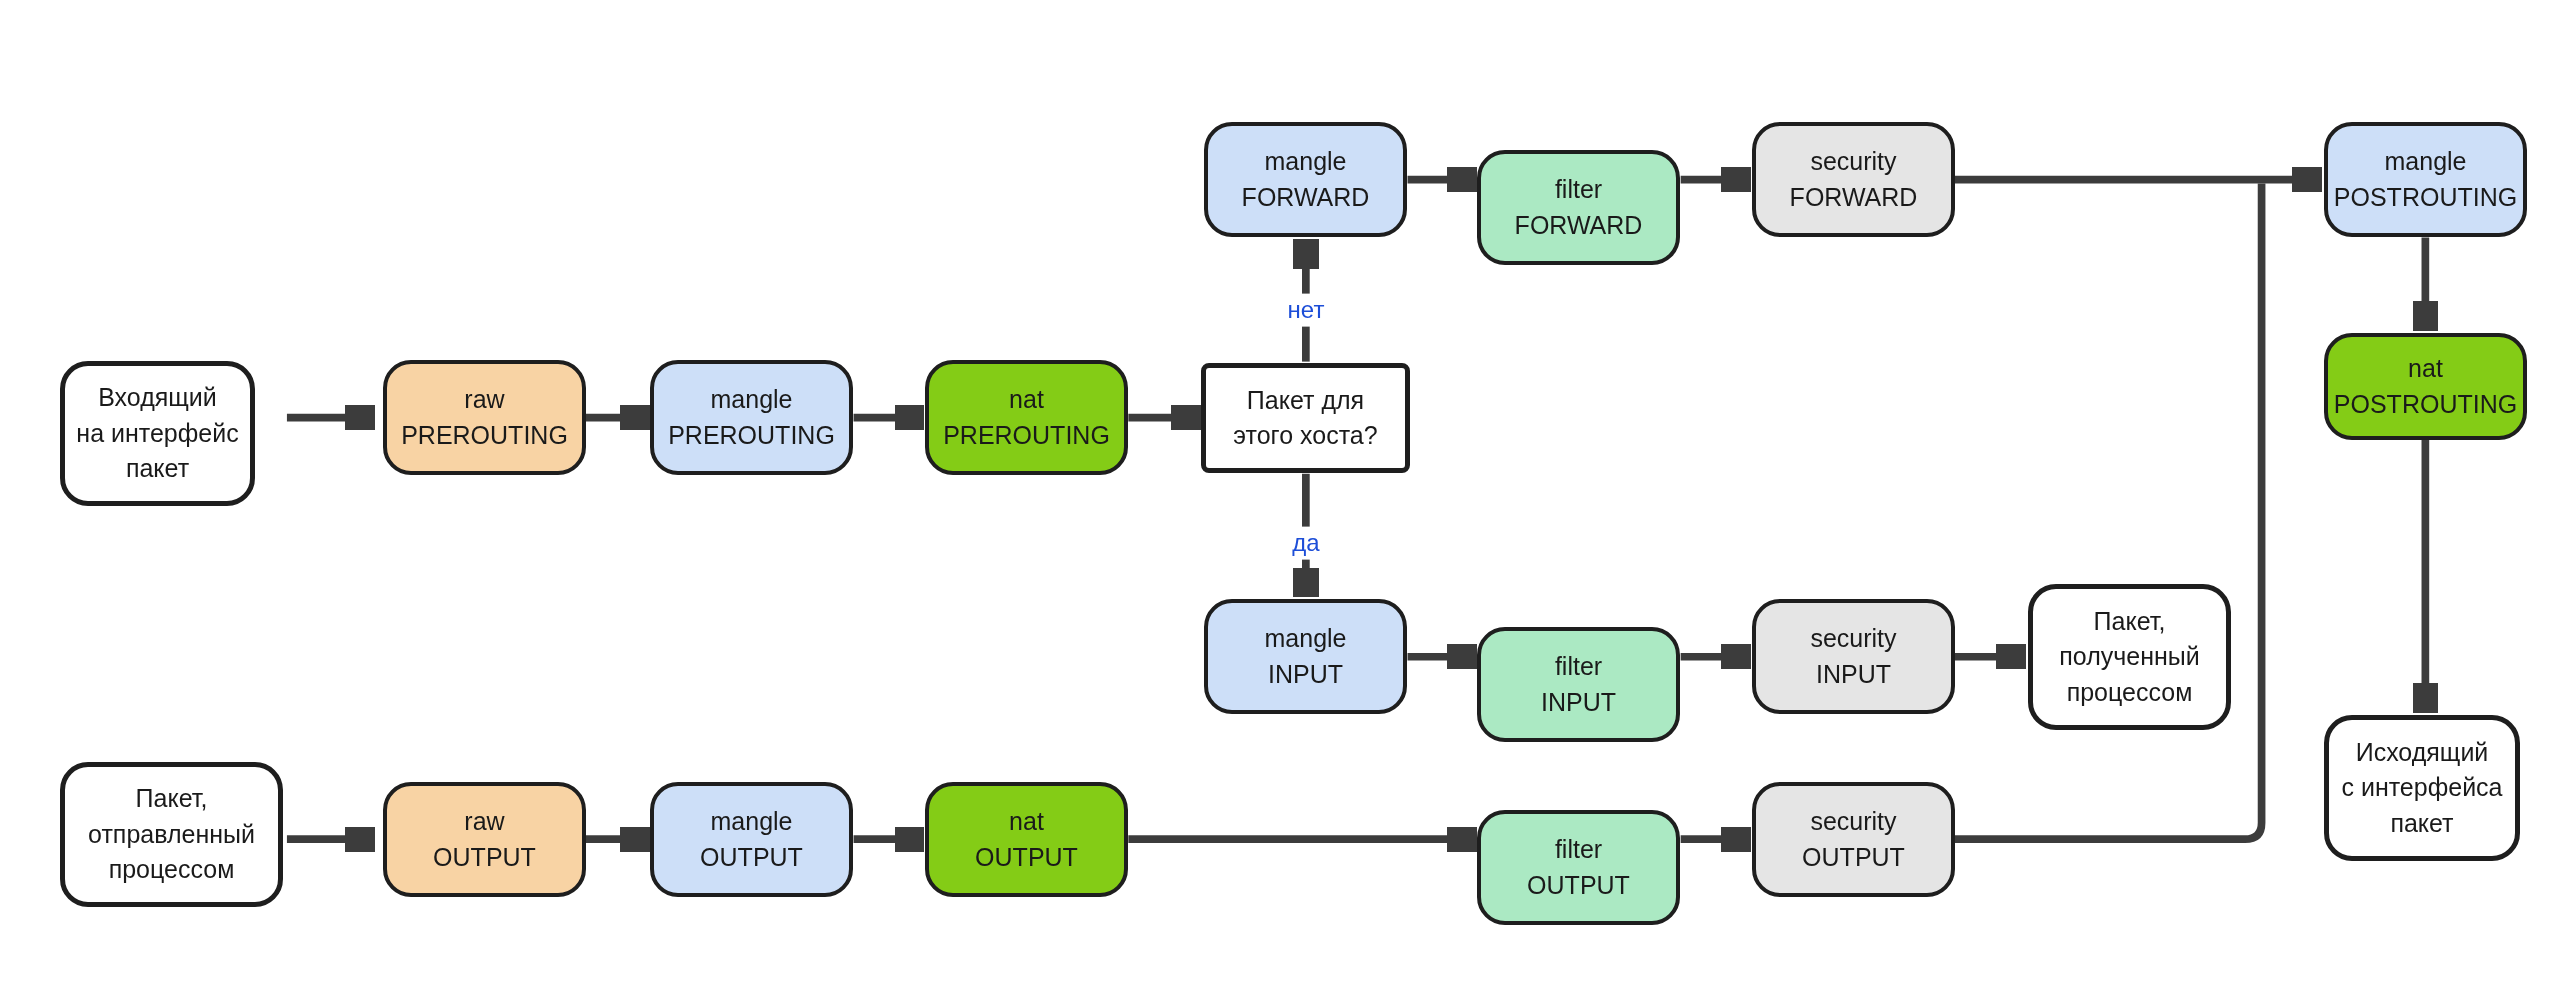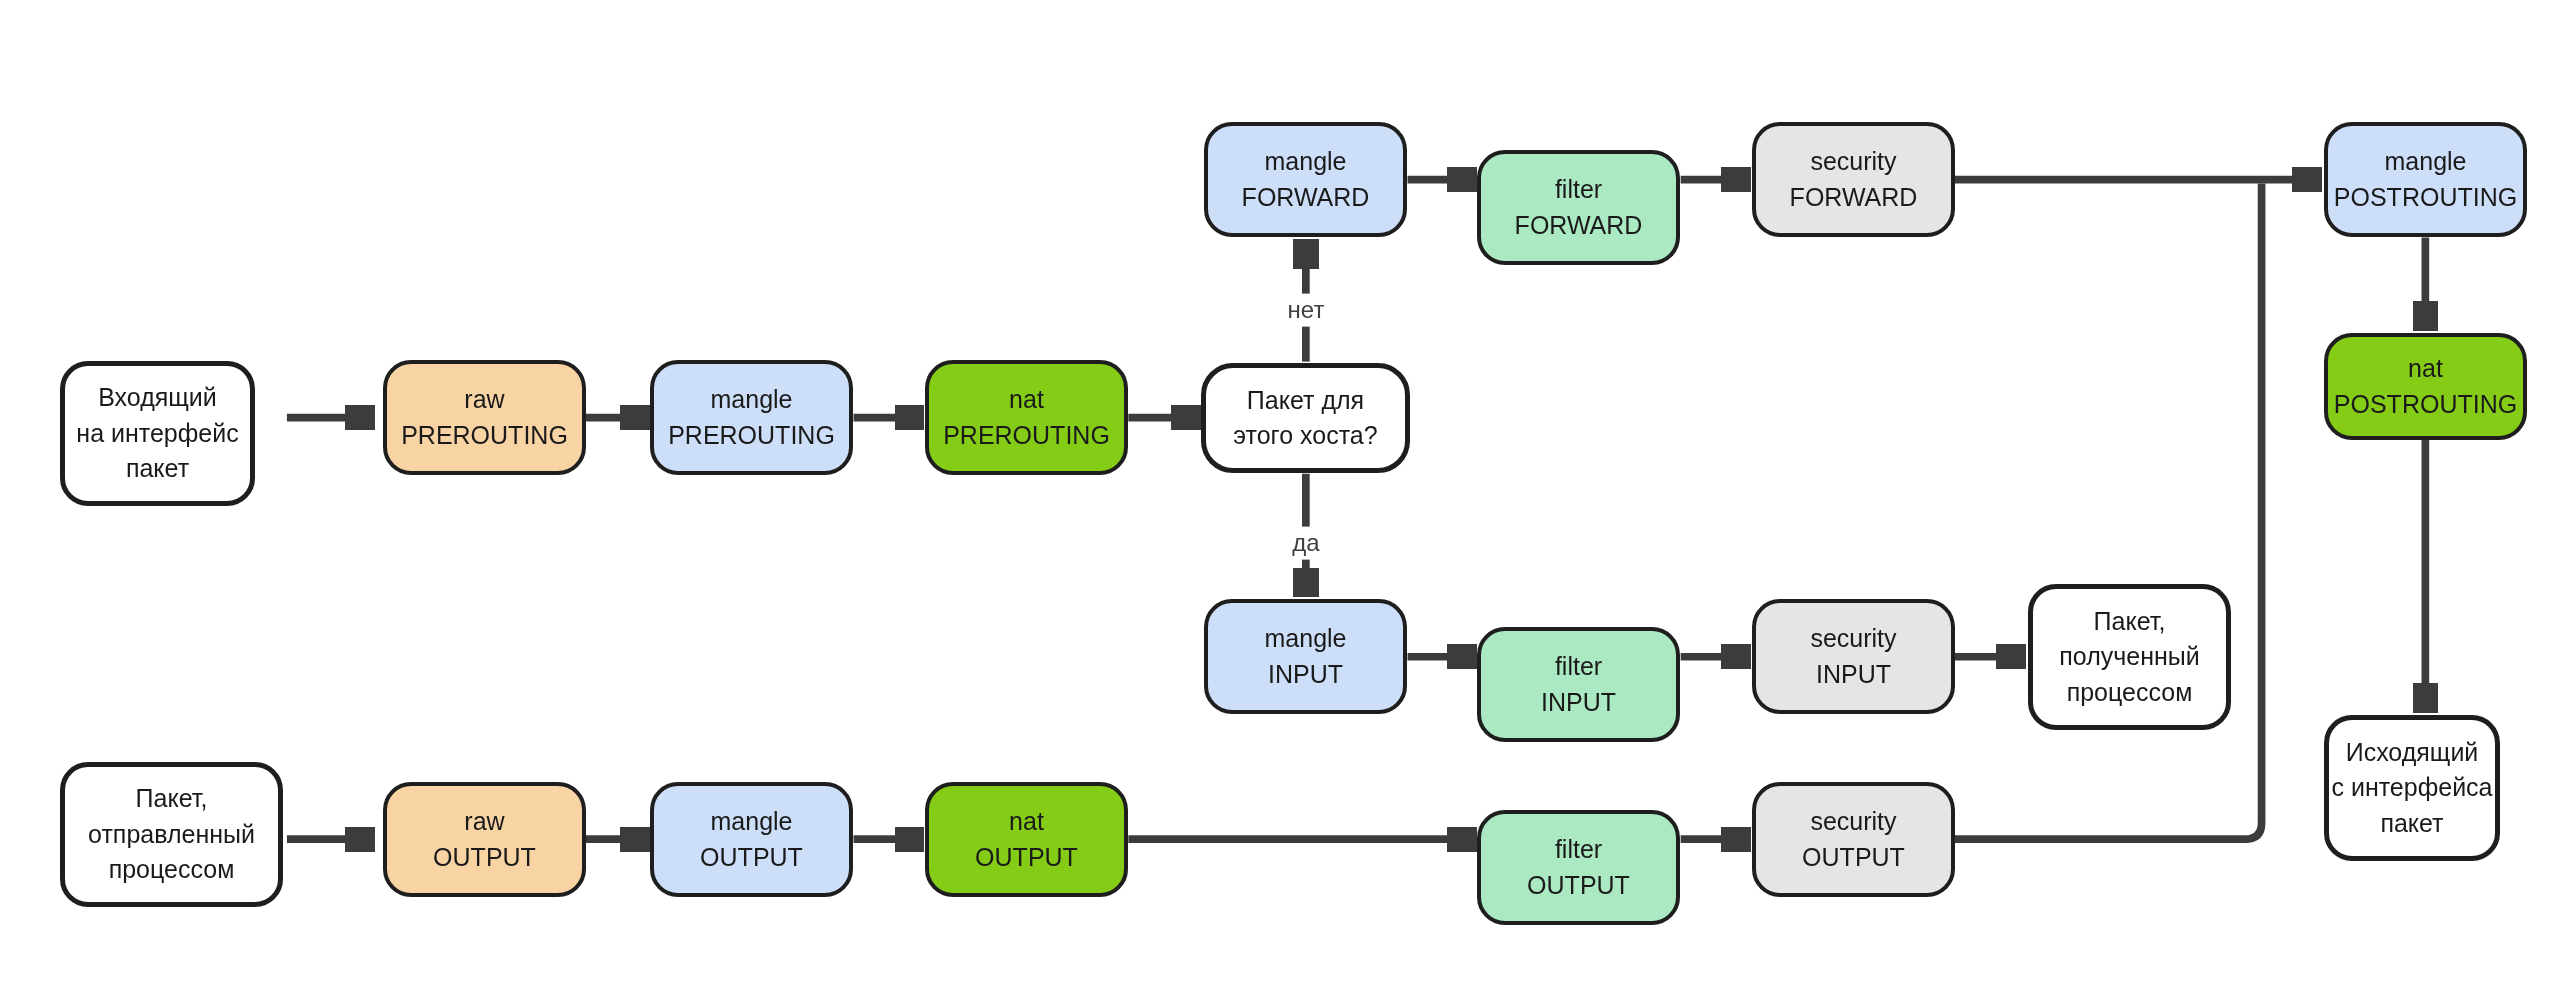--- a/index.html
+++ b/index.html
@@ -43,34 +43,34 @@
   .chain {
     border: 4.4px solid #1e1e1e;
   }
   .endpoint {
     background: #ffffff;
     border: 5px solid #1e1e1e;
   }
   .decision {
     background: #ffffff;
     border: 5.5px solid #1e1e1e;
-    border-radius: 32px;
+    border-radius: 8px;
   }
   .fill-raw      { background: #f8d3a4; margin-left: 8px; }
   .fill-mangle   { background: #cddff8; }
   .fill-nat      { background: #84cc16; }
   .fill-filter   { background: #abe9c3; margin-top: 28px; }
   .fill-security { background: #e5e5e5; }
   .edge-label {
     position: absolute;
     transform: translate(-50%, -50%);
     background: #ffffff;
     padding: 4.4px 7.7px;
     font-size: 24px;
-    color: #404040;
+    color: #1d4ed8;
     z-index: 3;
     line-height: 1;
   }
 </style>
 </head>
 <body>
 
 <div id="canvas">
 
   <svg id="edges" width="2576" height="992" viewBox="0 0 4685 1805" xmlns="http://www.w3.org/2000/svg">
@@ -117,21 +117,21 @@
 FORWARD</div>
   <div class="node chain fill-filter" style="left:1477px; top:122px; width:203px; height:115px;">filter
 FORWARD</div>
   <div class="node chain fill-security" style="left:1752px; top:122px; width:203px; height:115px;">security
 FORWARD</div>
 
   <div class="node chain fill-mangle" style="left:2324px; top:122px; width:203px; height:115px;">mangle
 POSTROUTING</div>
   <div class="node chain fill-nat" style="left:2324px; top:333px; width:203px; height:107px;">nat
 POSTROUTING</div>
-  <div class="node endpoint" style="left:2324px; top:715px; width:176px; height:146px;">Исходящий
+  <div class="node endpoint" style="left:2324px; top:715px; width:196px; height:146px;">Исходящий
 с интерфейса
 пакет</div>
 
   <div class="node chain fill-mangle" style="left:1204px; top:599px; width:203px; height:115px;">mangle
 INPUT</div>
   <div class="node chain fill-filter" style="left:1477px; top:599px; width:203px; height:115px;">filter
 INPUT</div>
   <div class="node chain fill-security" style="left:1752px; top:599px; width:203px; height:115px;">security
 INPUT</div>
   <div class="node endpoint" style="left:2028px; top:584px; width:203px; height:146px;">Пакет,

